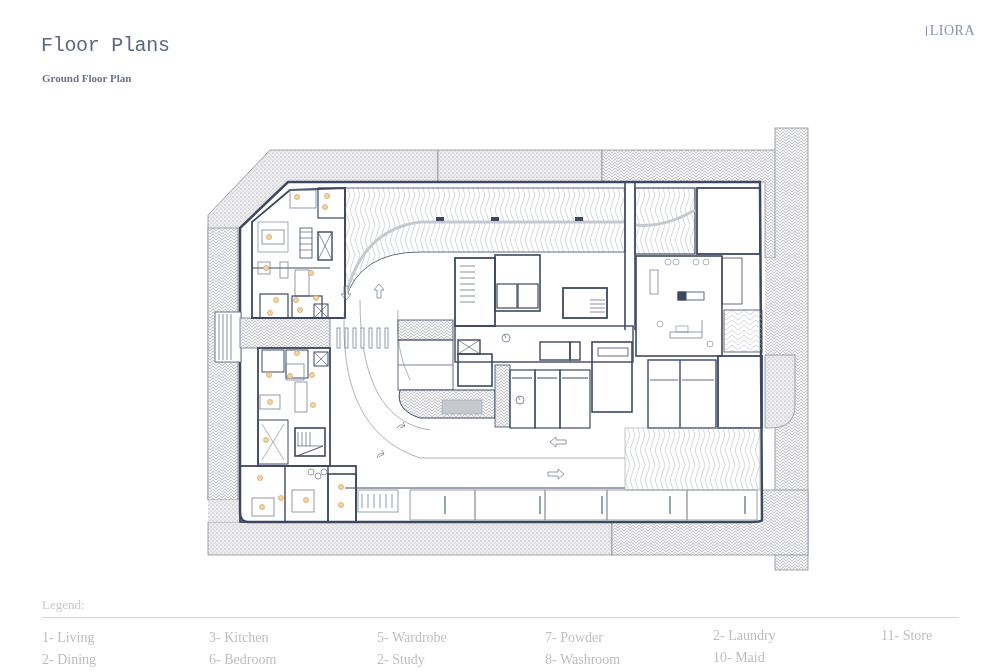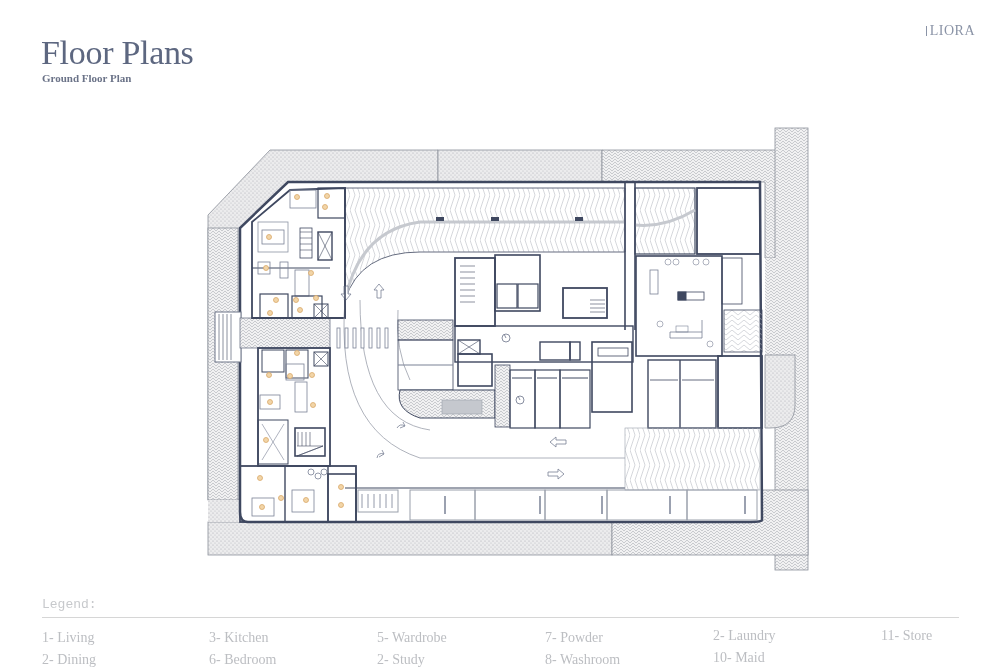--- a/index.html
+++ b/index.html
@@ -1,22 +1,22 @@
 <!DOCTYPE html>
 <html><head>
 <meta charset="utf-8">
 <style>
   html, body { margin:0; padding:0; background:#ffffff; }
   body { width:1000px; height:672px; position:relative; overflow:hidden; font-family:"Liberation Serif","DejaVu Serif",serif; }
   .brand { position:absolute; top:23px; right:25px; font-size:14px; color:#8a93a6; letter-spacing:0.5px;text-align:right; }
   .brand .bar { display:inline-block; width:1px; height:10px; background:#8a93a6; vertical-align:-1px; margin-right:3px; }
-  .title { position:absolute; left:41px; top:34px; font-size:34px; color:#5d6780; font-weight:normal; margin:0; letter-spacing:-0.3px; }
+  .title { position:absolute; left:41px; top:34px; font-size:20px; color:#5d6780; font-weight:normal; margin:0; letter-spacing:-0.3px;font-family:Liberation Mono, monospace; }
   .subtitle { position:absolute; left:42px; top:72px; font-size:11px; color:#6b7388;font-weight:bold; }
   .plan { position:absolute; left:0; top:0; width:1000px; height:600px; }
-  .legend-title { position:absolute; left:42px; top:597px; font-size:13px; color:#c7c9cc;font-family:Liberation Mono, monospace; }
+  .legend-title { position:absolute; left:42px; top:597px; font-size:13px; color:#c7c9cc; }
   .legend-line { position:absolute; left:42px; top:617px; width:917px; height:1px; background:#d6d6d6; }
   .legend-grid { position:absolute; left:42px; top:628px; width:930px; }
   .legend-item { position:absolute; font-size:14px; color:#bcbec2; white-space:nowrap; }
 </style>
 </head>
 <body>
 
 <div class="brand"><span class="bar"></span><span>LIORA</span></div>
 <h1 class="title">Floor Plans</h1>
 <div class="subtitle">Ground Floor Plan</div>

